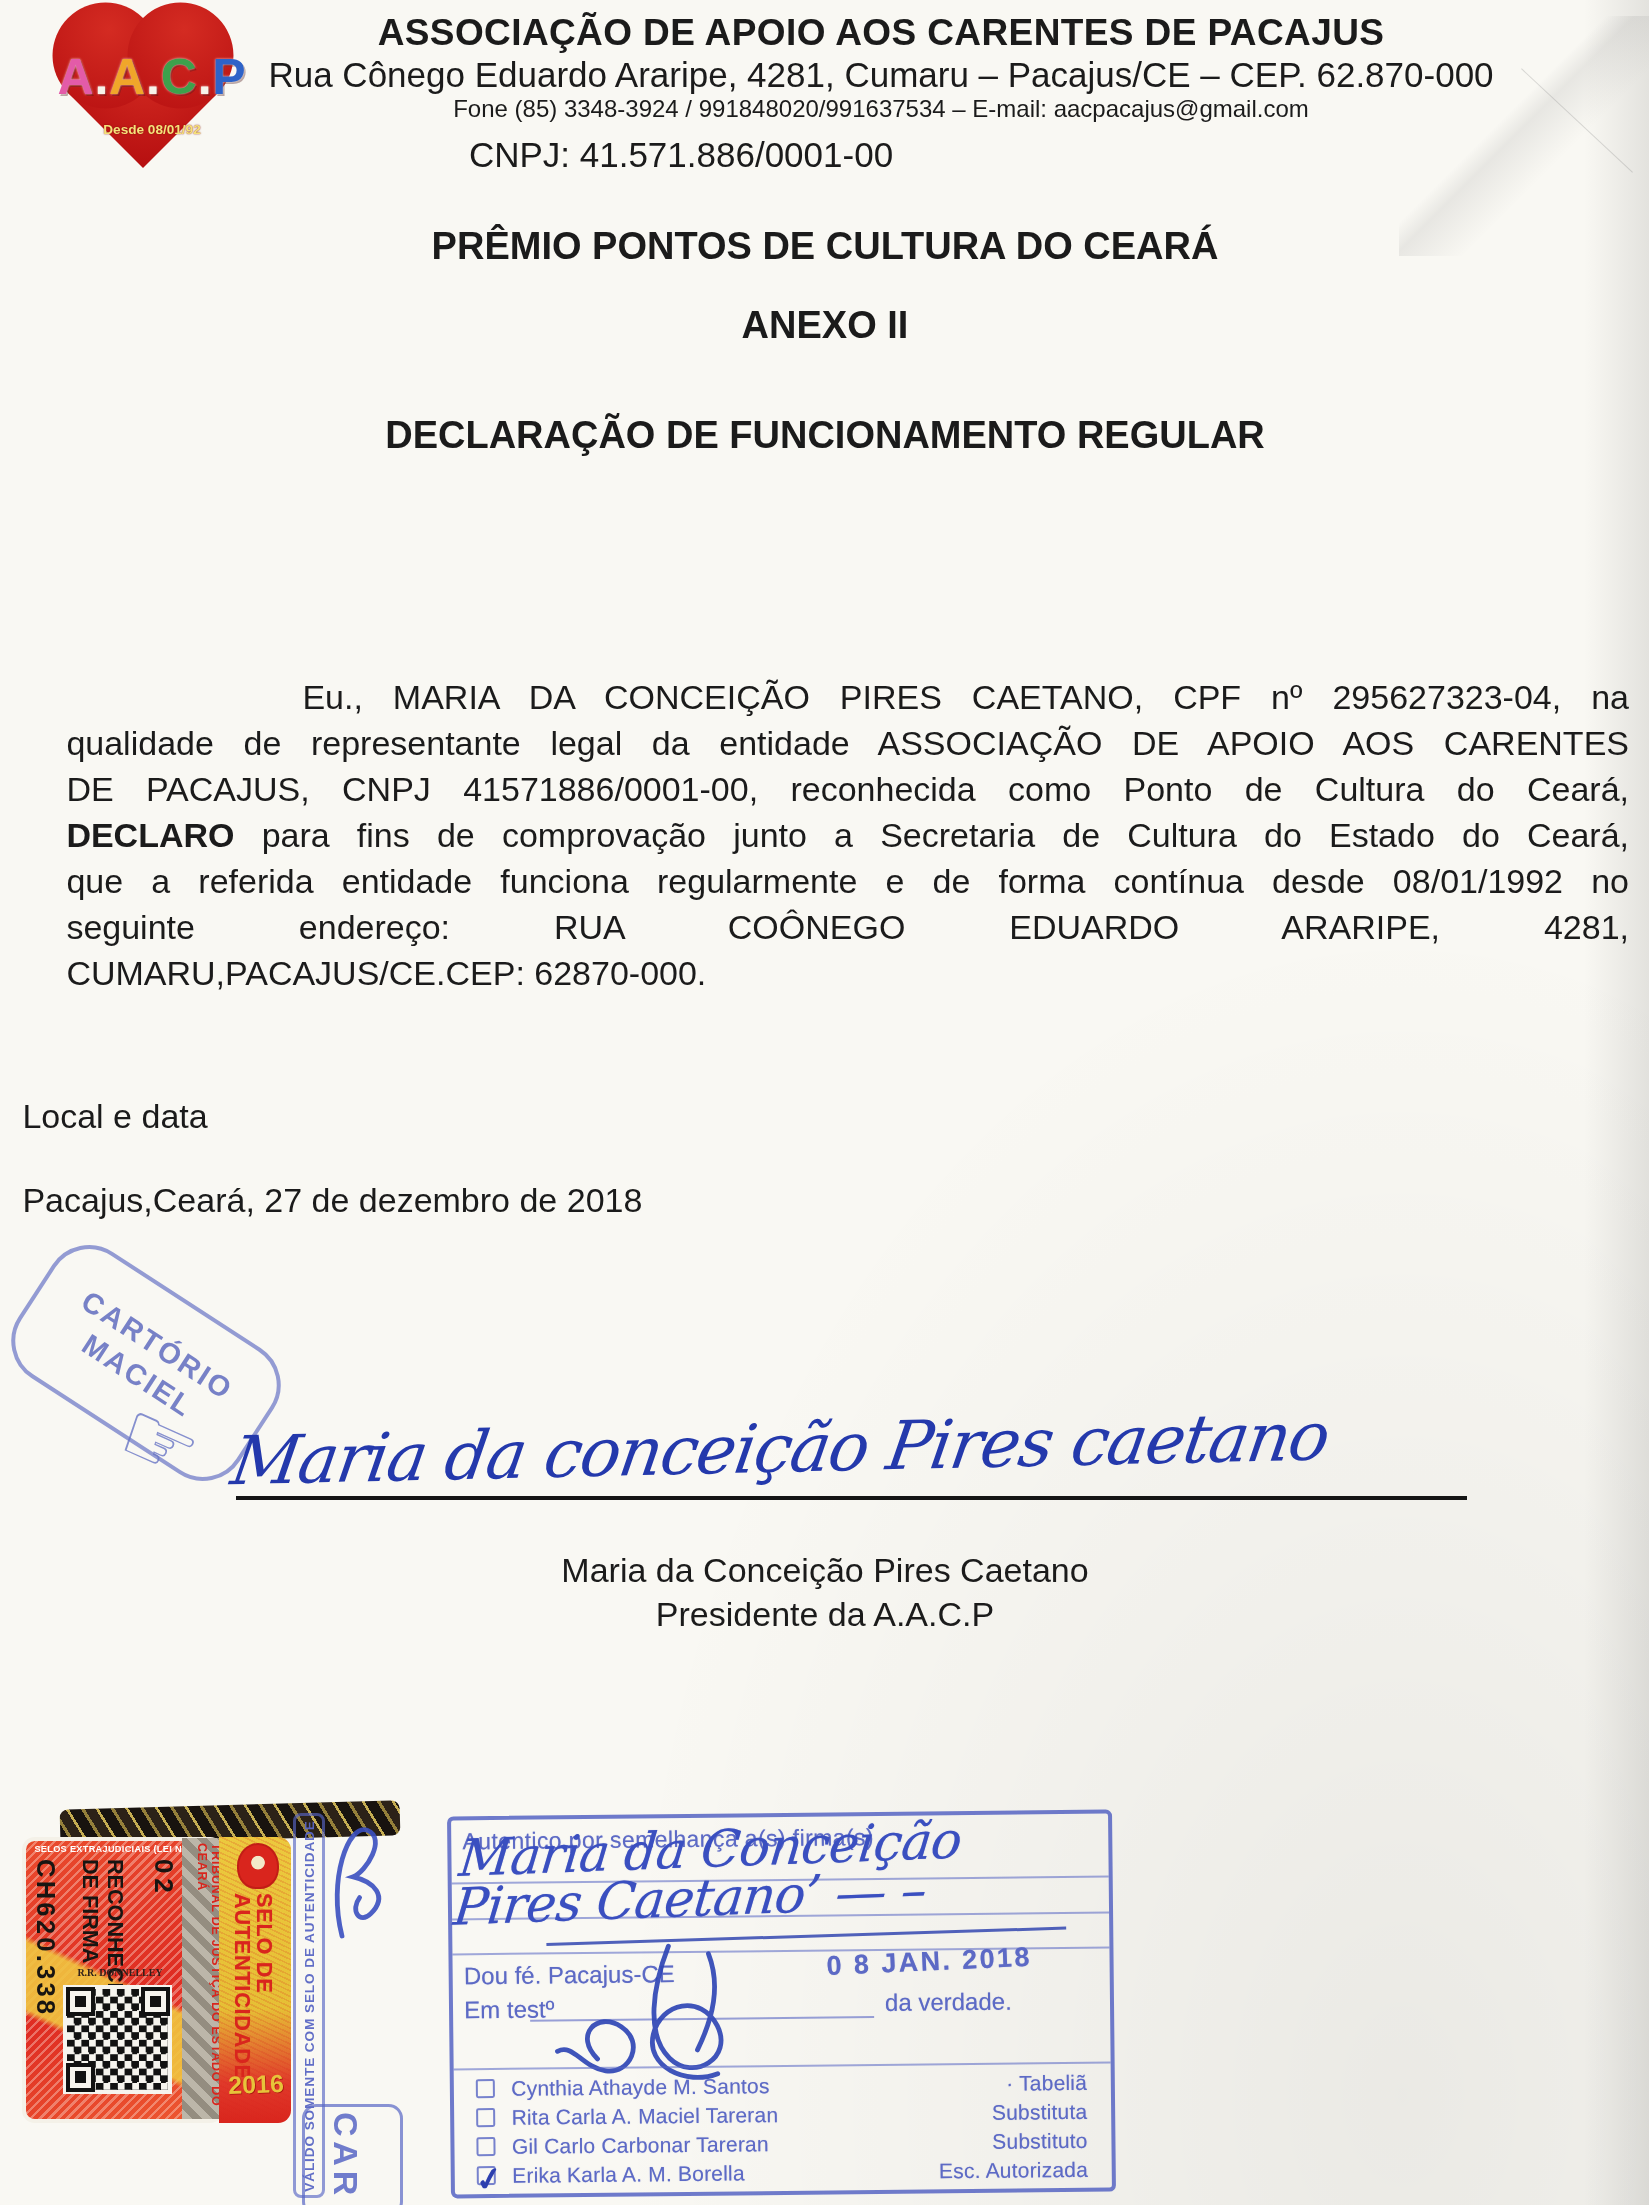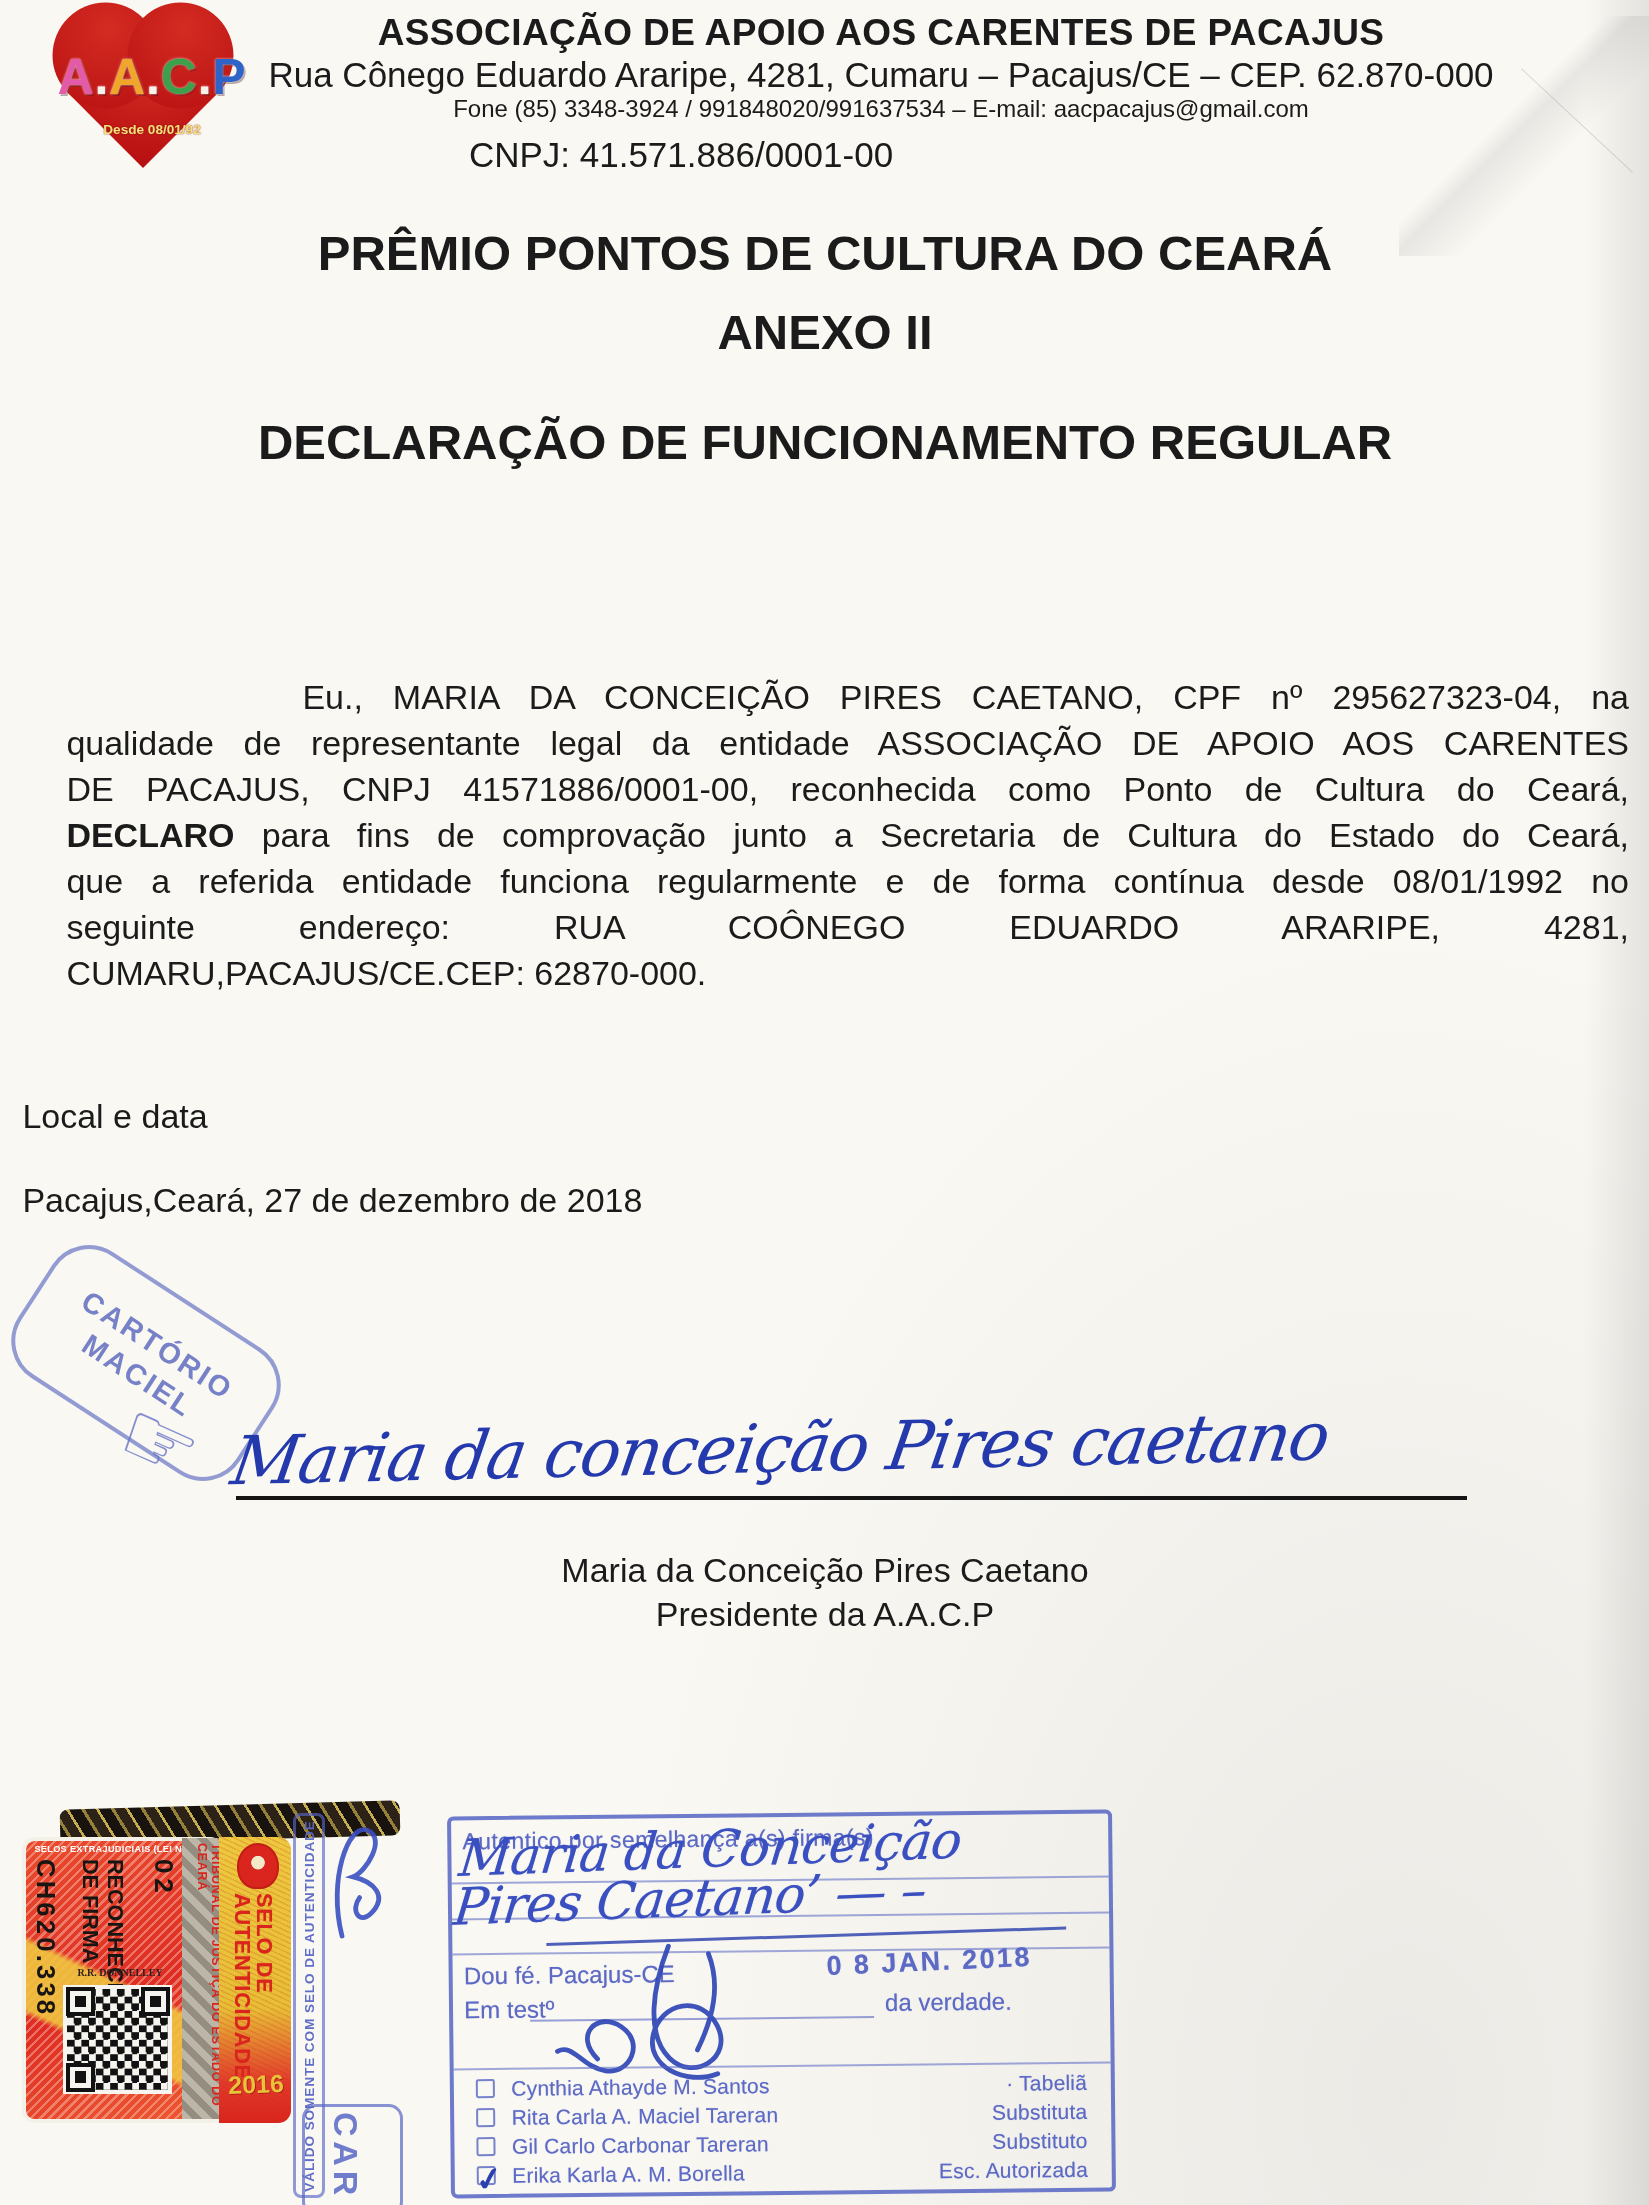--- a/index.html
+++ b/index.html
@@ -25,21 +25,21 @@
   .heart::after{top:-53px;left:0;}
   .logo-letters{position:absolute;left:0;top:46px;width:216px;text-align:center;font-weight:bold;font-size:50px;letter-spacing:0.8px;
     text-shadow:0 0 2.4px rgba(255,255,255,.8), 1.6px 1.6px 0 rgba(60,0,0,.35);}
   .logo-since{position:absolute;left:0;top:120px;width:216px;text-align:center;font-weight:bold;font-size:13.6px;color:#f6e27a;text-shadow:0 0 1.6px #7d0a0a;}
   .hdr{position:absolute;left:136px;right:24px;text-align:center;line-height:1.1;}
   .hdr1{top:12.8px;font-weight:bold;font-size:37px;letter-spacing:0.4px;text-align:center;}
   .hdr2{top:56px;font-size:35px;}
   .hdr3{top:96px;font-size:24px;}
   .hdr4{top:136px;font-size:35px;transform:translateX(-200px);}
   
-  .title{position:absolute;left:0;width:100%;text-align:center;font-weight:bold;font-size:49px;}
+  .title{position:absolute;left:0;width:100%;text-align:center;font-weight:bold;font-size:38px;}
   .t1{top:225px;} .t2{top:304px;} .t3{top:414px;}
   
   .body-par{position:absolute;left:22.4px;right:21px;top:674px;font-size:34px;line-height:46px;}
   .bline{text-align:justify;text-align-last:justify;white-space:normal;margin-left:44px;}
   .bline.first{padding-left:236px;}
   .bline.last{text-align:left;text-align-last:left;}
   .body-par .b{font-weight:bold;}
   .label-line{position:absolute;left:22.4px;font-size:34px;}
   .local{top:1097px;}
   .placedate{top:1181px;}

